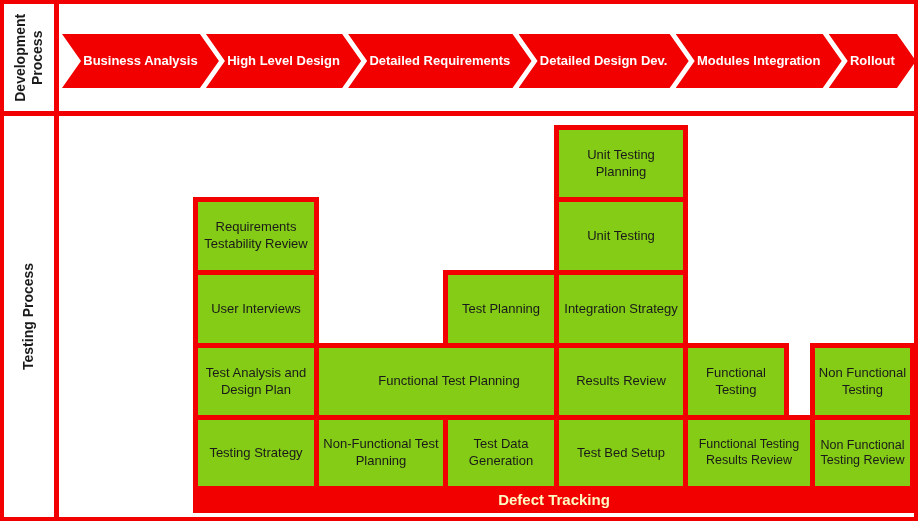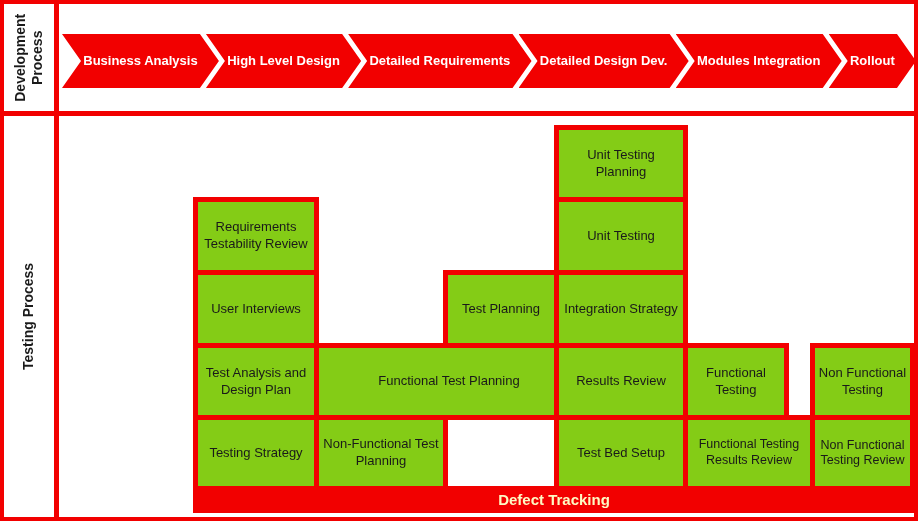--- a/index.html
+++ b/index.html
@@ -97,20 +97,21 @@
   <div class="cell" style="left:554px;top:270px;width:134px;height:78px;">Integration Strategy</div>
 
   <div class="cell" style="left:193px;top:343px;width:126px;height:77px;">Test Analysis and Design Plan</div>
   <div class="cell" style="left:314px;top:343px;width:245px;height:77px;padding-left:28px;">Functional Test Planning</div>
   <div class="cell" style="left:554px;top:343px;width:134px;height:77px;">Results Review</div>
   <div class="cell" style="left:683px;top:343px;width:106px;height:77px;">Functional Testing</div>
   <div class="cell" style="left:810px;top:343px;width:105px;height:77px;">Non Functional Testing</div>
 
   <div class="cell" style="left:193px;top:415px;width:126px;height:76px;">Testing Strategy</div>
   <div class="cell" style="left:314px;top:415px;width:134px;height:76px;">Non-Functional Test Planning</div>
+  <div class="cell" style="left:443px;top:415px;width:116px;height:76px;">Test Data Generation</div>
   <div class="cell" style="left:554px;top:415px;width:134px;height:76px;">Test Bed Setup</div>
   <div class="cell" style="left:683px;top:415px;width:132px;height:76px;font-size:12.5px;line-height:1.25;">Functional Testing  Results Review</div>
   <div class="cell" style="left:810px;top:415px;width:105px;height:76px;font-size:12.5px;line-height:1.22;">Non Functional Testing Review</div>
 
   <div class="defect-bar">
     <span>Defect Tracking</span>
   </div>
 
   <div class="outer-border"></div>
 </div>

